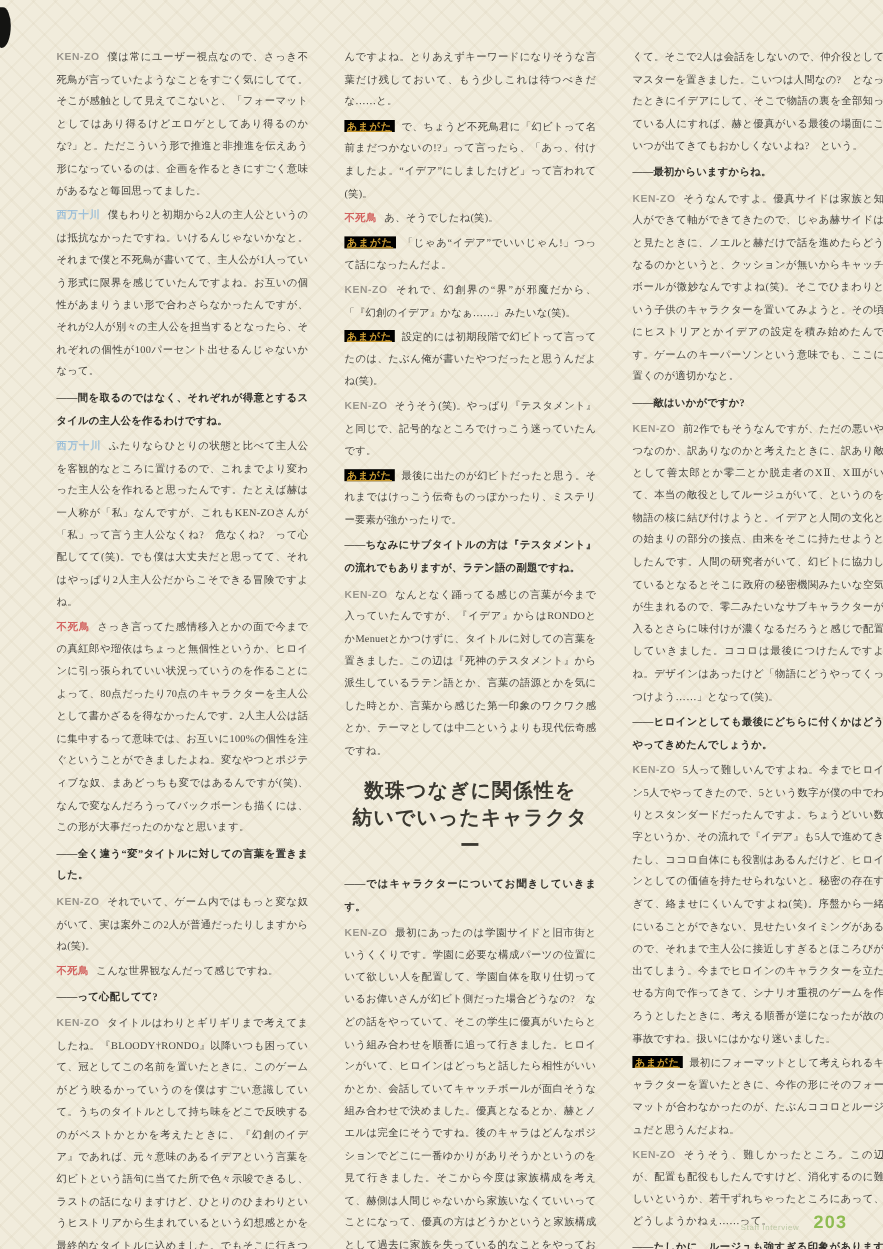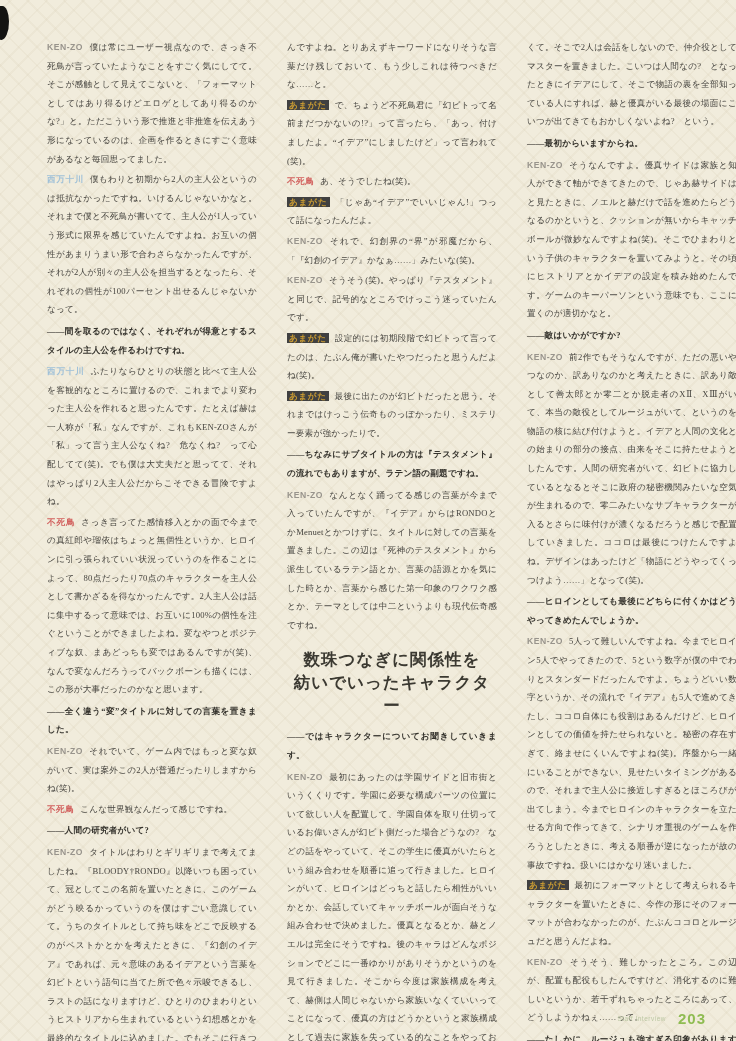--- a/index.html
+++ b/index.html
@@ -21,60 +21,60 @@
     display:flex;gap:30px;
   }
   .col{
     width:210px;flex:0 0 210px;
     font-size:8.6px;line-height:18.6px;
     text-align:justify;letter-spacing:.2px;
   }
   .col p{margin:0 0 2px 0;}
   .speaker{font-family:"Liberation Sans","DejaVu Sans",sans-serif;
     font-weight:bold;letter-spacing:.5px;margin-right:6px;}
-  .speaker.hl{background:#404040;padding:0 2px;}
+  .speaker.hl{background:#000000;padding:0 2px;text-decoration:underline;}
   .question{font-weight:bold;color:#34322c;margin:3px 0 3px 0 !important;}
   .section-heading{
     font-family:"Liberation Sans","DejaVu Sans",sans-serif;
     font-size:16.5px;line-height:23px;font-weight:bold;color:#3b3931;
     letter-spacing:1px;margin:14px 0 10px 0 !important;text-align:center;
   }
   .footer{
-    position:absolute;right:30px;bottom:14px;display:flex;align-items:center;gap:12px;
+    position:absolute;right:30px;bottom:14px;display:flex;align-items:flex-end;gap:12px;
     font-family:"Liberation Sans","DejaVu Sans",sans-serif;
   }
   .footer .label{font-size:6.5px;color:#bcc8a4;letter-spacing:.5px;}
   .footer .pagenum{font-size:15px;font-weight:bold;color:#8fbc52;letter-spacing:1px;}
 </style>
 </head>
 <body>
 
 <div class="scan-artifact"></div>
 
 <div class="page">
   <div class="col">
       <p><span class="speaker" style="color: rgb(152, 148, 140);">KEN-ZO</span>僕は常にユーザー視点なので、さっき不死鳥が言っていたようなことをすごく気にしてて。そこが感触として見えてこないと、「フォーマットとしてはあり得るけどエロゲとしてあり得るのかな?」と。ただこういう形で推進と非推進を伝えあう形になっているのは、企画を作るときにすごく意味があるなと毎回思ってました。</p>
       <p><span class="speaker" style="color: rgb(159, 192, 216);">西万十川</span>僕もわりと初期から2人の主人公というのは抵抗なかったですね。いけるんじゃないかなと。それまで僕と不死鳥が書いてて、主人公が1人っていう形式に限界を感じていたんですよね。お互いの個性があまりうまい形で合わさらなかったんですが、それが2人が別々の主人公を担当するとなったら、それぞれの個性が100パーセント出せるんじゃないかなって。</p>
       <p class="question">――間を取るのではなく、それぞれが得意とするスタイルの主人公を作るわけですね。</p>
       <p><span class="speaker" style="color: rgb(159, 192, 216);">西万十川</span>ふたりならひとりの状態と比べて主人公を客観的なところに置けるので、これまでより変わった主人公を作れると思ったんです。たとえば赫は一人称が「私」なんですが、これもKEN-ZOさんが「私」って言う主人公なくね?　危なくね?　って心配してて(笑)。でも僕は大丈夫だと思ってて、それはやっぱり2人主人公だからこそできる冒険ですよね。</p>
       <p><span class="speaker" style="color: rgb(210, 98, 95);">不死鳥</span>さっき言ってた感情移入とかの面で今までの真紅郎や瑠依はちょっと無個性というか、ヒロインに引っ張られていい状況っていうのを作ることによって、80点だったり70点のキャラクターを主人公として書かざるを得なかったんです。2人主人公は話に集中するって意味では、お互いに100%の個性を注ぐということができましたよね。変なやつとポジティブな奴、まあどっちも変ではあるんですが(笑)、なんで変なんだろうってバックボーンも描くには、この形が大事だったのかなと思います。</p>
       <p class="question">――全く違う“変”タイトルに対しての言葉を置きました。</p>
       <p><span class="speaker" style="color: rgb(152, 148, 140);">KEN-ZO</span>それでいて、ゲーム内ではもっと変な奴がいて、実は案外この2人が普通だったりしますからね(笑)。</p>
       <p><span class="speaker" style="color: rgb(210, 98, 95);">不死鳥</span>こんな世界観なんだって感じですね。</p>
-      <p class="question">――人間の研究者がいて?</p>
+      <p class="question">――って心配してて?</p>
       <p><span class="speaker" style="color: rgb(152, 148, 140);">KEN-ZO</span>タイトルはわりとギリギリまで考えてましたね。『BLOODY†RONDO』以降いつも困っていて、冠としてこの名前を置いたときに、このゲームがどう映るかっていうのを僕はすごい意識していて。うちのタイトルとして持ち味をどこで反映するのがベストかとかを考えたときに、『幻創のイデア』であれば、元々意味のあるイデアという言葉を幻ビトという語句に当てた所で色々示唆できるし、ラストの話になりますけど、ひとりのひまわりというヒストリアから生まれているという幻想感とかを最終的なタイトルに込めました。でもそこに行きつくのはプロットなり構成を完成して、ストーリー全体を眺めて初めて馴染んでくるものなので、タイトルを決定する立場としてはかなり迷って寝かせる時間がありました。後は今回『死神のテスタメント』の「死神」と違って、中心に来るものがなかなか決まらなかったので。</p>
     </div>
   <div class="col">
       <p>んですよね。とりあえずキーワードになりそうな言葉だけ残しておいて、もう少しこれは待つべきだな……と。</p>
       <p><span class="speaker hl" style="color: rgb(201, 155, 51);">あまがた</span>で、ちょうど不死鳥君に「幻ビトって名前まだつかないの!?」って言ったら、「あっ、付けましたよ。“イデア”にしましたけど」って言われて(笑)。</p>
       <p><span class="speaker" style="color: rgb(210, 98, 95);">不死鳥</span>あ、そうでしたね(笑)。</p>
       <p><span class="speaker hl" style="color: rgb(201, 155, 51);">あまがた</span>「じゃあ“イデア”でいいじゃん!」つって話になったんだよ。</p>
       <p><span class="speaker" style="color: rgb(152, 148, 140);">KEN-ZO</span>それで、幻創界の“界”が邪魔だから、「『幻創のイデア』かなぁ……」みたいな(笑)。</p>
+      <p><span class="speaker hl" style="color: rgb(201, 155, 51);">あまがた</span>設定的には初期段階で幻ビトって言ってたのは、たぶん俺が書いたやつだったと思うんだよね(笑)。</p>
       <p><span class="speaker" style="color: rgb(152, 148, 140);">KEN-ZO</span>そうそう(笑)。やっぱり『テスタメント』と同じで、記号的なところでけっこう迷っていたんです。</p>
-      <p><span class="speaker hl" style="color: rgb(201, 155, 51);">あまがた</span>設定的には初期段階で幻ビトって言ってたのは、たぶん俺が書いたやつだったと思うんだよね(笑)。</p>
       <p><span class="speaker hl" style="color: rgb(201, 155, 51);">あまがた</span>最後に出たのが幻ビトだったと思う。それまではけっこう伝奇ものっぽかったり、ミステリー要素が強かったりで。</p>
       <p class="question">――ちなみにサブタイトルの方は『テスタメント』の流れでもありますが、ラテン語の副題ですね。</p>
       <p><span class="speaker" style="color: rgb(152, 148, 140);">KEN-ZO</span>なんとなく踊ってる感じの言葉が今まで入っていたんですが、『イデア』からはRONDOとかMenuetとかつけずに、タイトルに対しての言葉を置きました。この辺は『死神のテスタメント』から派生しているラテン語とか、言葉の語源とかを気にした時とか、言葉から感じた第一印象のワクワク感とか、テーマとしては中二というよりも現代伝奇感ですね。</p>
       <p class="section-heading">数珠つなぎに関係性を<br>紡いでいったキャラクター</p>
       <p class="question">――ではキャラクターについてお聞きしていきます。</p>
       <p><span class="speaker" style="color: rgb(152, 148, 140);">KEN-ZO</span>最初にあったのは学園サイドと旧市街というくくりです。学園に必要な構成パーツの位置にいて欲しい人を配置して、学園自体を取り仕切っているお偉いさんが幻ビト側だった場合どうなの?　などの話をやっていて、そこの学生に優真がいたらという組み合わせを順番に追って行きました。ヒロインがいて、ヒロインはどっちと話したら相性がいいかとか、会話していてキャッチボールが面白そうな組み合わせで決めました。優真となるとか、赫とノエルは完全にそうですね。後のキャラはどんなポジションでどこに一番ゆかりがありそうかというのを見て行きました。そこから今度は家族構成を考えて、赫側は人間じゃないから家族いなくていいってことになって、優真の方はどうかというと家族構成として過去に家族を失っている的なことをやっておきたいなと。そこで今日子さんが生まれて、拾われた子と今育てている人がいて、これの片方が人間じゃなくイデア側だったら運命的で面白いんじゃないかという話になって、そうやって常にパーツを気にして置いて行ってる感じがありましたね。</p>
     </div>
   <div class="col">
       <p>くて。そこで2人は会話をしないので、仲介役としてマスターを置きました。こいつは人間なの?　となったときにイデアにして、そこで物語の裏を全部知っている人にすれば、赫と優真がいる最後の場面にこいつが出てきてもおかしくないよね?　という。</p>
       <p class="question">――最初からいますからね。</p>

